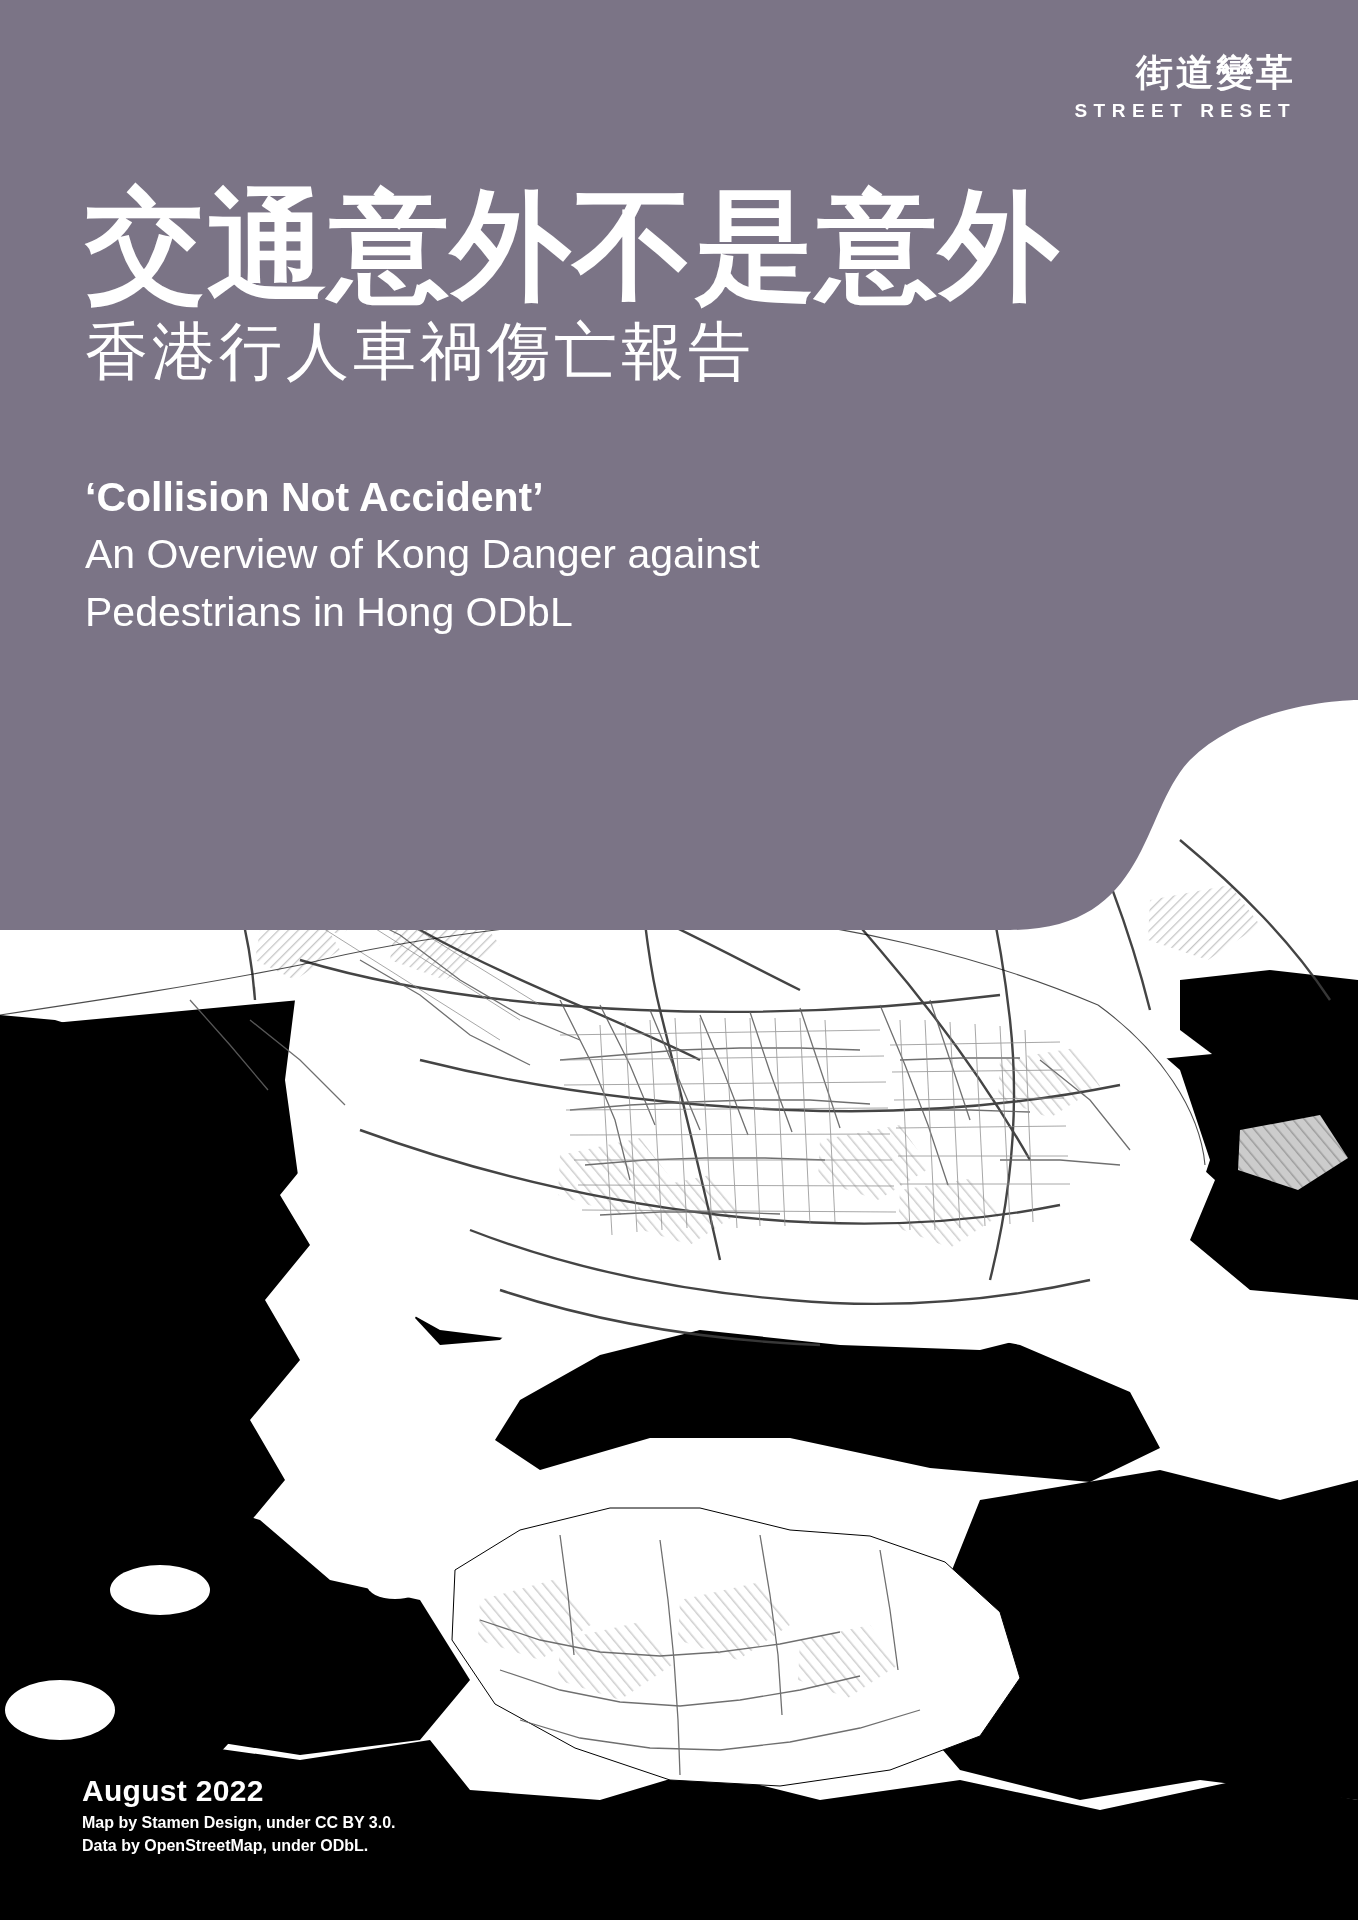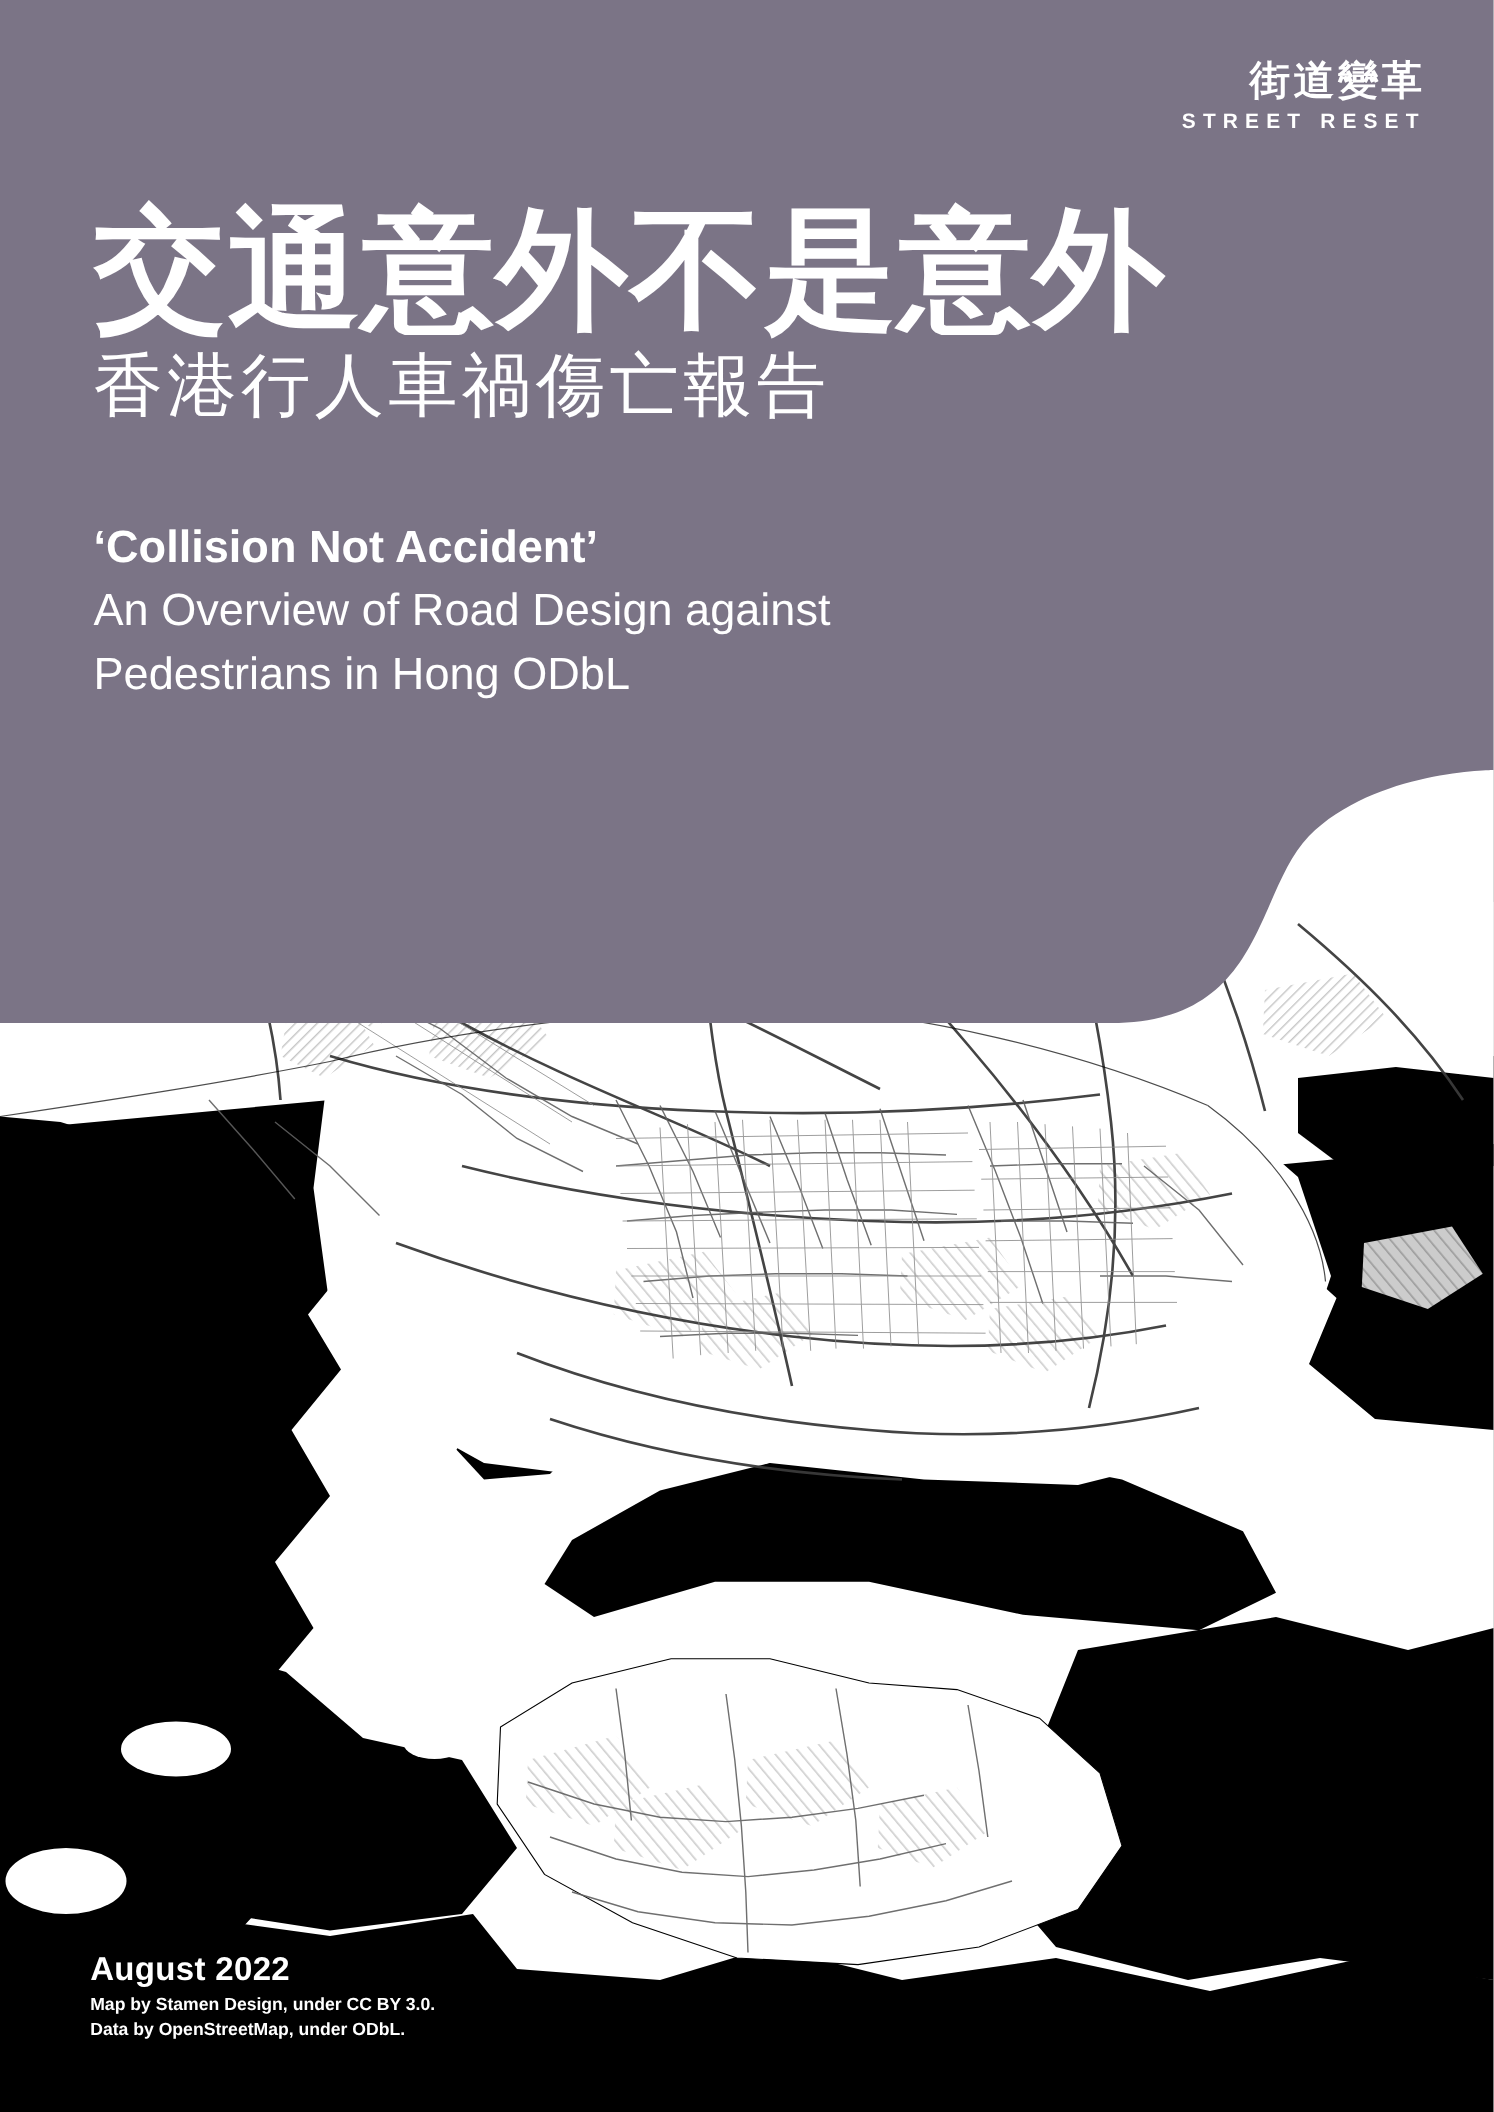--- a/index.html
+++ b/index.html
@@ -8,21 +8,21 @@
     background: #ffffff;
   }
   body {
     font-family: "Liberation Sans", sans-serif;
   }
   .page {
     position: relative;
     width: 1358px;
     height: 1920px;
     overflow: hidden;
-    background: #404040;
+    background: #6d28d9;
   }
 
   
   .map-layer {
     position: absolute;
     left: 0;
     top: 0;
     width: 1358px;
     height: 1920px;
     overflow: hidden;
@@ -341,21 +341,21 @@
     <div class="header-content">
       <div class="brand">
         <div class="brand-cn">街道變革</div>
         <div class="brand-en">STREET RESET</div>
       </div>
 
       <div class="title-cn-main">交通意外不是意外</div>
       <div class="title-cn-sub">香港行人車禍傷亡報告</div>
       <div class="title-en-quote">‘Collision Not Accident’</div>
       <div class="title-en-rest">
-        <div>An Overview of Road Design against</div>
+        <div>An Overview of Kong Danger against</div>
         <div>Pedestrians in Hong ODbL</div>
       </div>
     </div>
   </div>
 
   <div class="footer">
     <div class="footer-date">August 2022</div>
     <div class="footer-credit">
       <div>Map by Stamen Design, under CC BY 3.0.</div>
       <div>Data by OpenStreetMap, under ODbL.</div>

